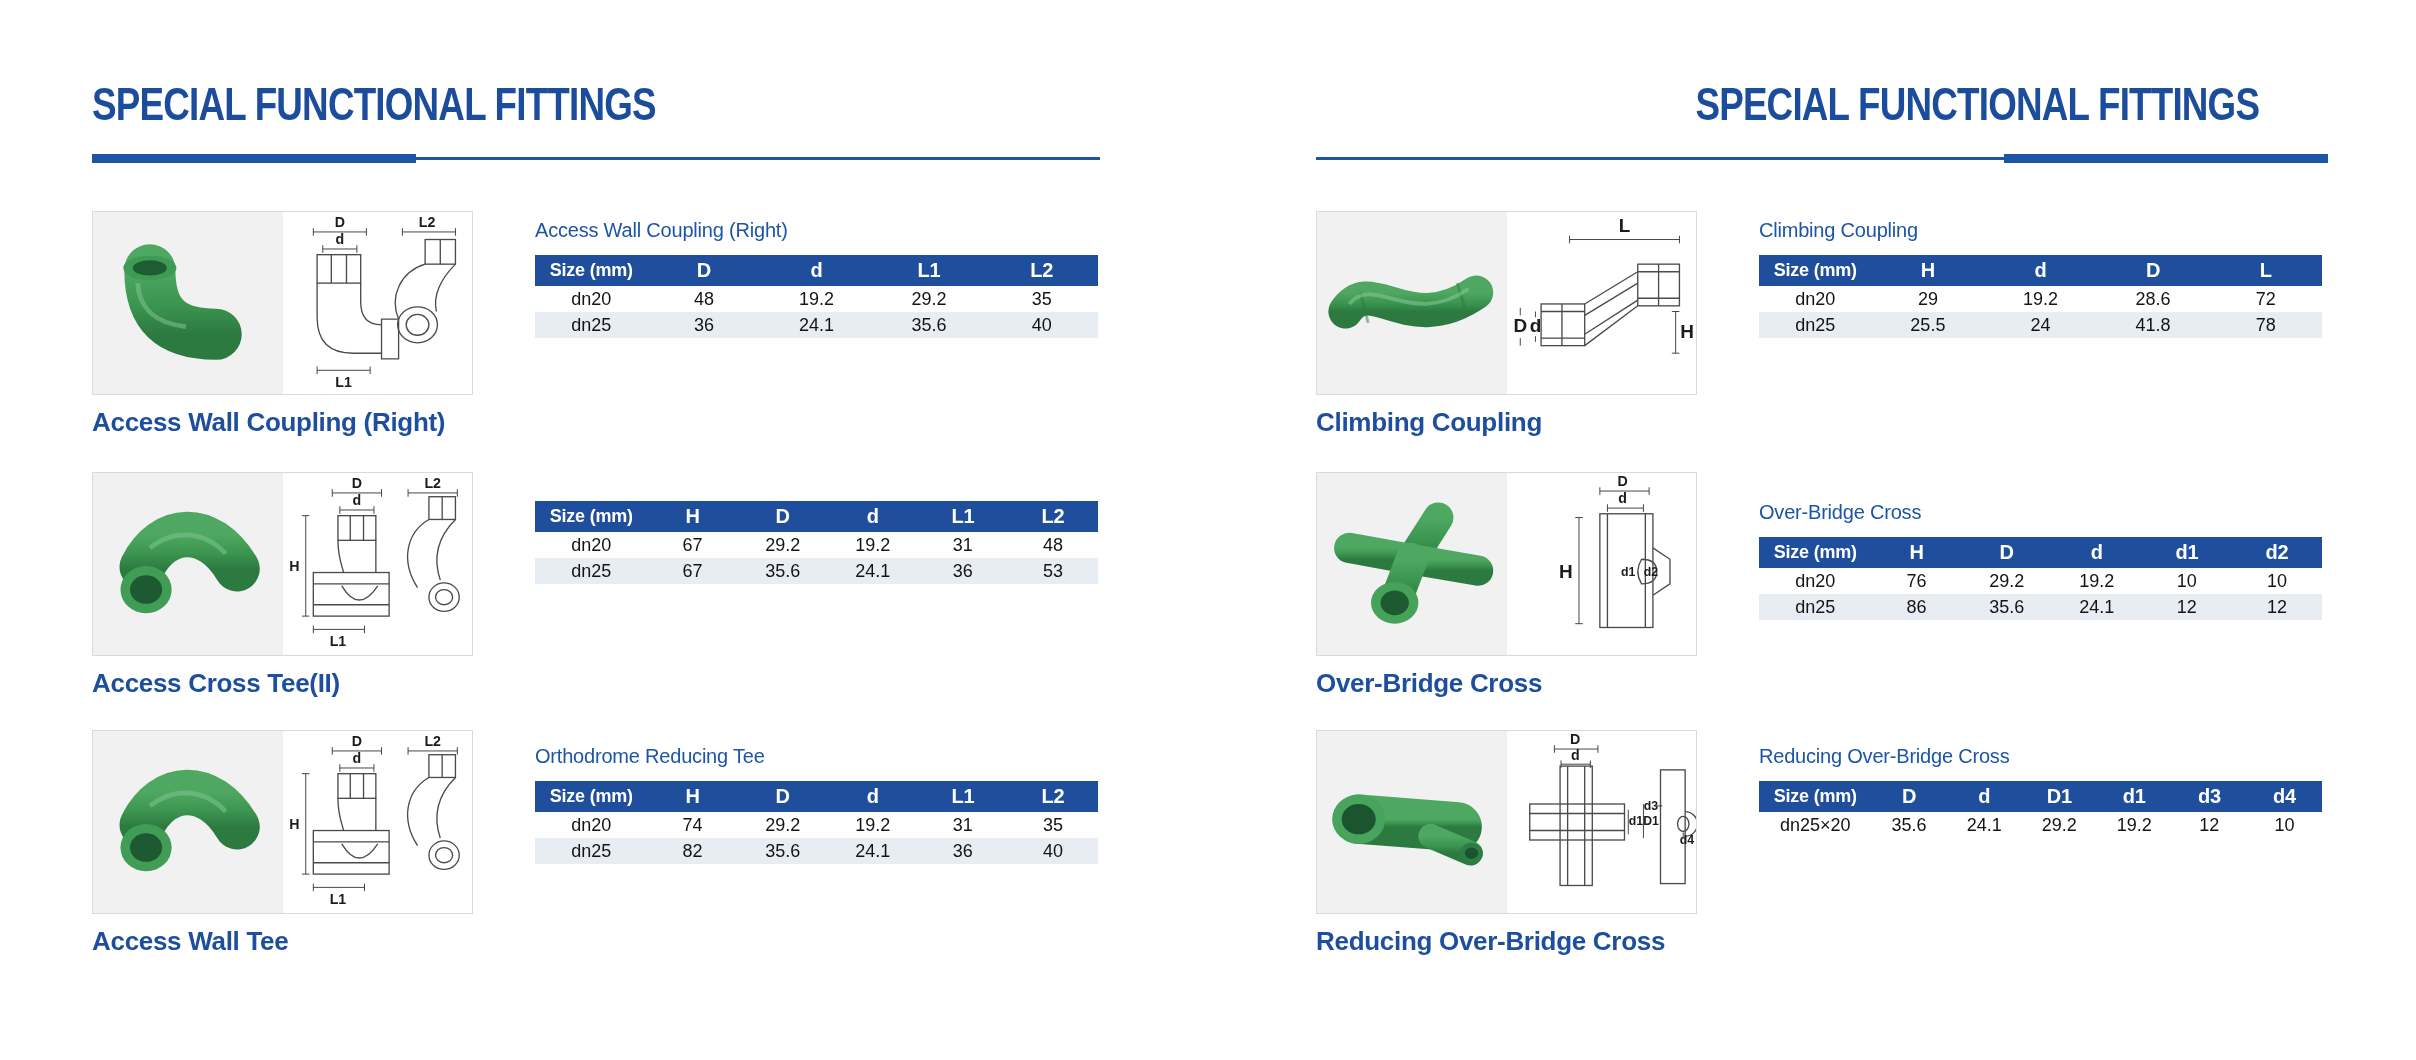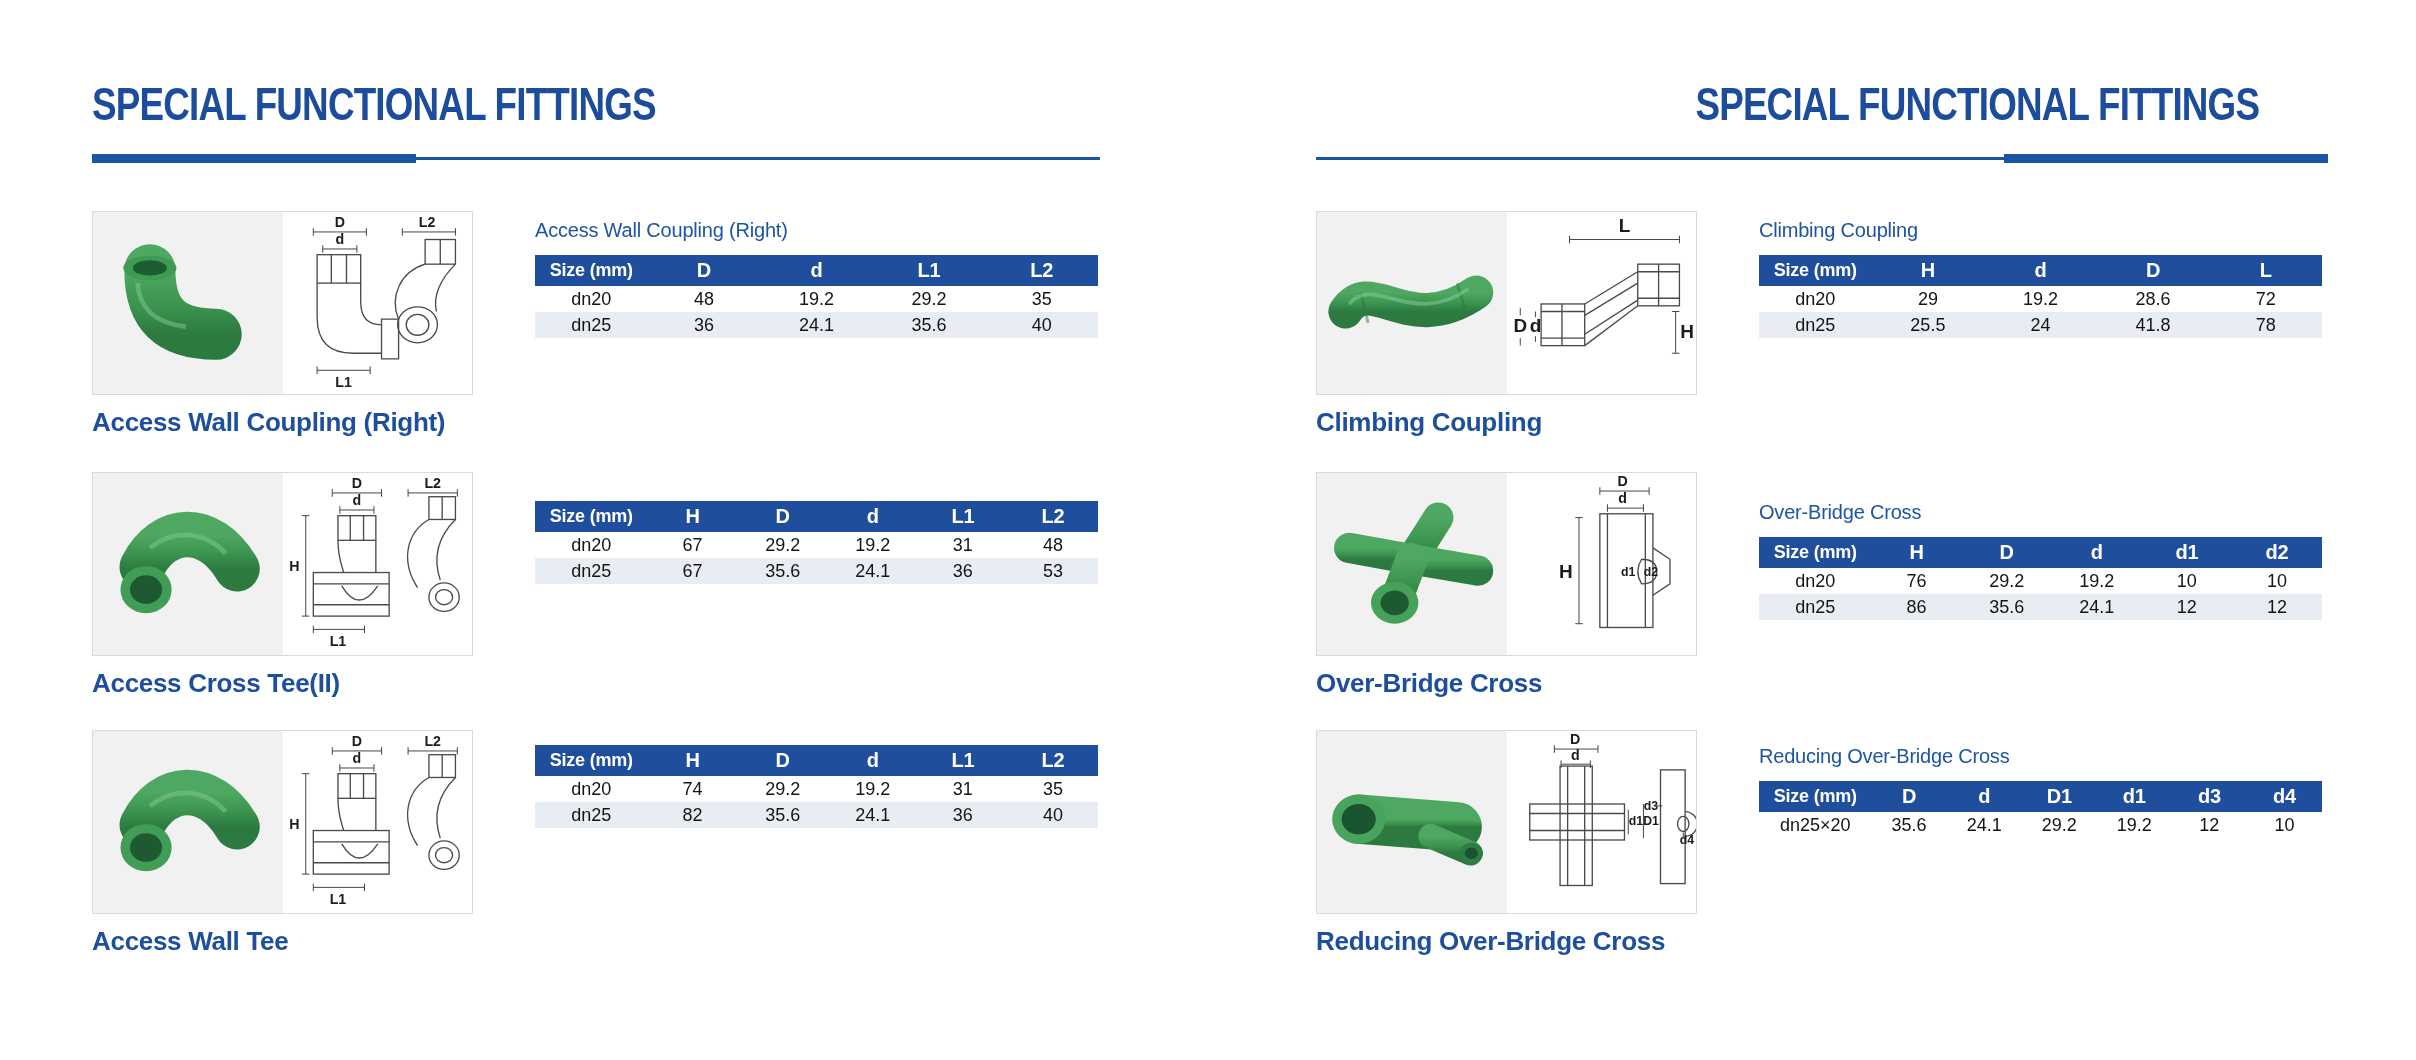--- a/index.html
+++ b/index.html
@@ -263,20 +263,21 @@
           <path class="outline" d="M168,24 V48"></path>
           <path class="outline" d="M154,48 C130,62 124,92 142,120"></path>
           <path class="outline" d="M182,48 C164,66 158,88 166,112"></path>
           <ellipse class="outline" cx="170" cy="130" rx="16" ry="15"></ellipse>
           <ellipse class="outline" cx="170" cy="130" rx="9" ry="8"></ellipse>
         </svg>
       </div>
     </figure>
     <h3 class="caption">Access Wall Tee</h3>
     <div class="tbl">
+      <h4 class="tbl-title">Orthodrome Reducing Tee</h4>
       <table class="spec">
           <thead>
             <tr>
               <th>Size (mm)</th>
               <th>H</th>
               <th>D</th>
               <th>d</th>
               <th>L1</th>
               <th>L2</th>
             </tr>

